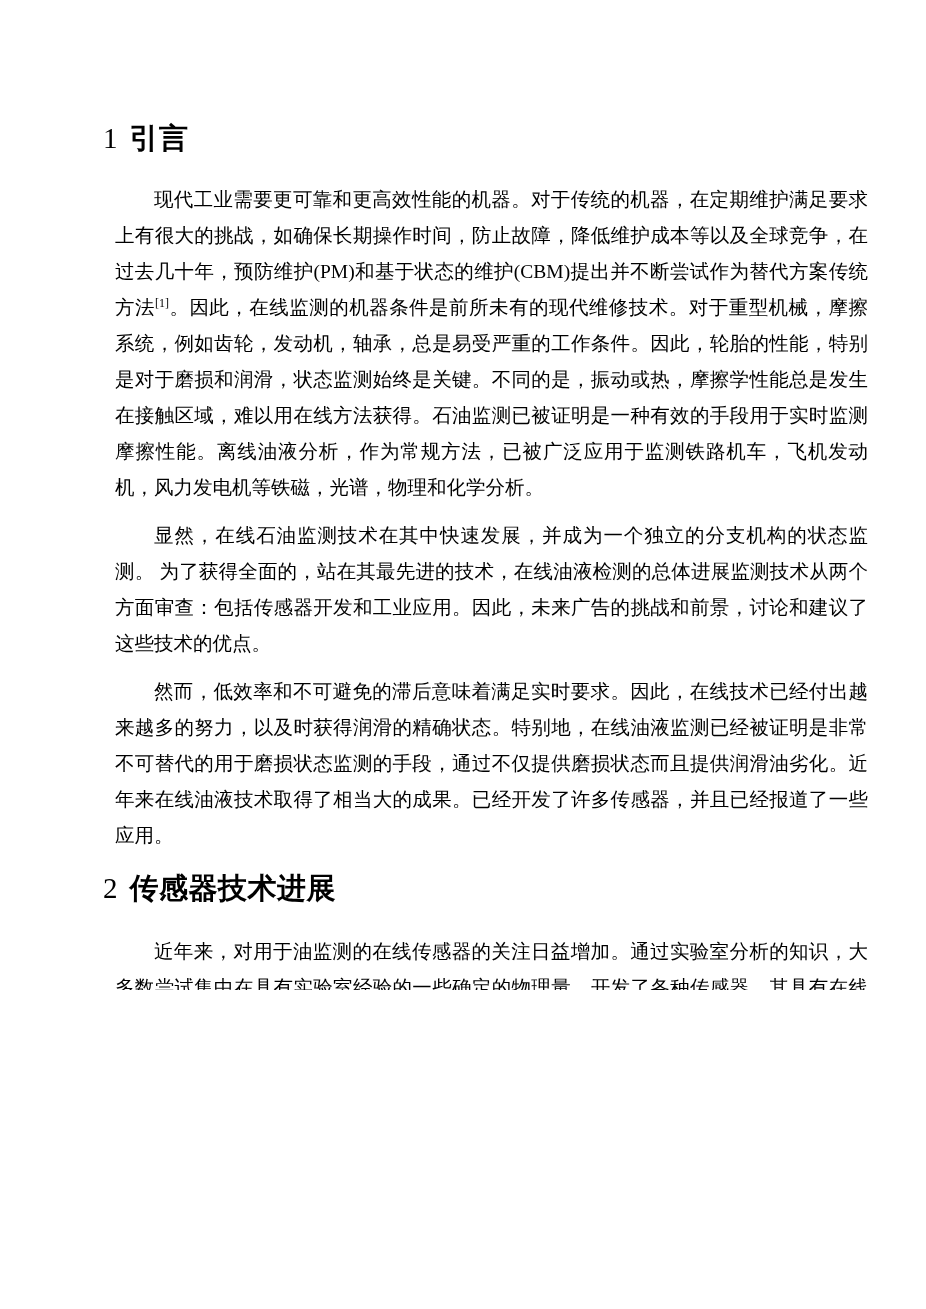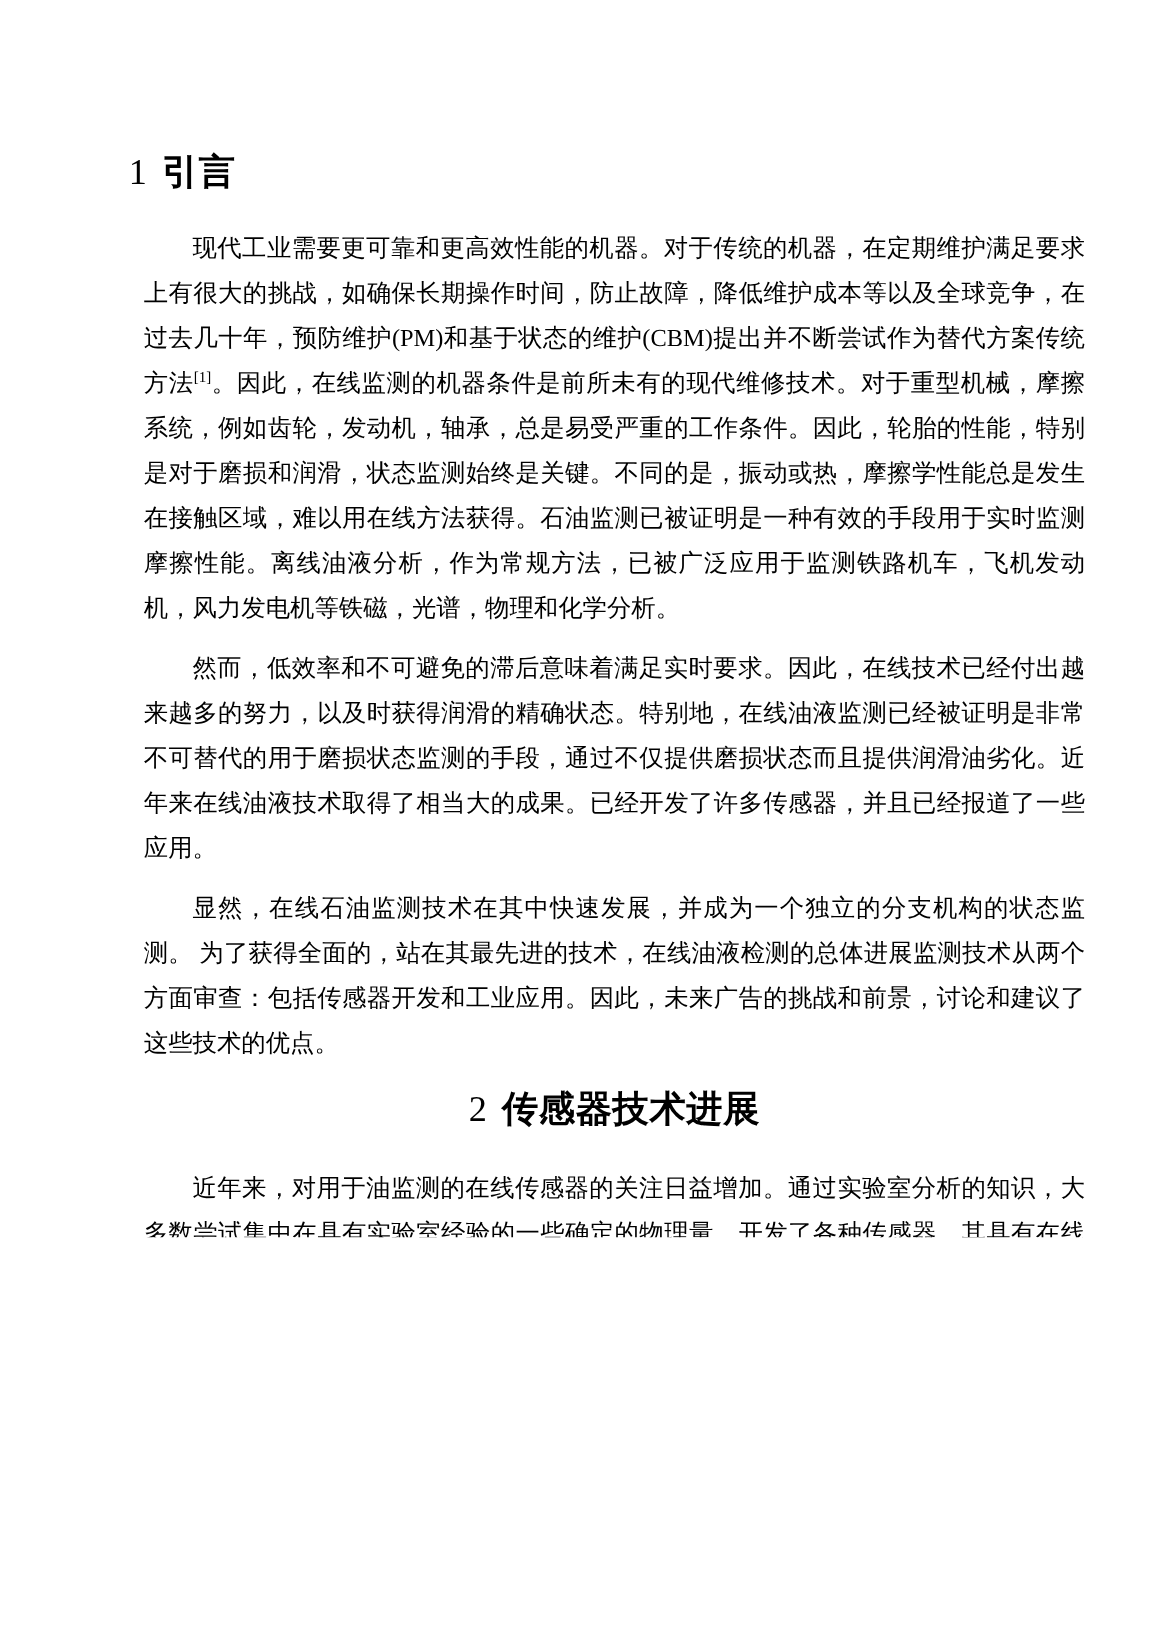--- a/index.html
+++ b/index.html
@@ -22,21 +22,20 @@
     font-size: 29px;
     line-height: 40px;
     font-weight: bold;
     color: #000000;
     font-family: "Liberation Sans", "DejaVu Sans", sans-serif;
     letter-spacing: 0.5px;
   }
   .section-heading.second {
     margin-top: 14px;
     margin-bottom: 26px;
-    text-align: center;
   }
   .heading-num {
     font-family: "Liberation Serif", "DejaVu Serif", serif;
     font-weight: normal;
     margin-right: 0.4em;
   }
   .para {
     margin: 12px;
     font-size: 19.5px;
     line-height: 36px;
@@ -56,23 +55,23 @@
 <body>
 
 <div class="page">
 
   <h1 class="section-heading">
     <span class="heading-num">1</span><span class="heading-text">引言</span>
   </h1>
 
   <p class="para"><span>现代工业需要更可靠和更高效性能的机器。对于传统的机器，在定期维护满足要求上有很大的挑战，如确保长期操作时间，防止故障，降低维护成本等以及全球竞争，在过去几十年，预防维护(PM)和基于状态的维护(CBM)提出并不断尝试作为替代方案传统方法</span><sup class="cite-sup">[1]</sup><span>。因此，在线监测的机器条件是前所未有的现代维修技术。对于重型机械，摩擦系统，例如齿轮，发动机，轴承，总是易受严重的工作条件。因此，轮胎的性能，特别是对于磨损和润滑，状态监测始终是关键。不同的是，振动或热，摩擦学性能总是发生在接触区域，难以用在线方法获得。石油监测已被证明是一种有效的手段用于实时监测摩擦性能。离线油液分析，作为常规方法，已被广泛应用于监测铁路机车，飞机发动机，风力发电机等铁磁，光谱，物理和化学分析。</span></p>
 
+  <p class="para">显然，在线石油监测技术在其中快速发展，并成为一个独立的分支机构的状态监测。 为了获得全面的，站在其最先进的技术，在线油液检测的总体进展监测技术从两个方面审查：包括传感器开发和工业应用。因此，未来广告的挑战和前景，讨论和建议了这些技术的优点。</p>
+
   <p class="para">然而，低效率和不可避免的滞后意味着满足实时要求。因此，在线技术已经付出越来越多的努力，以及时获得润滑的精确状态。特别地，在线油液监测已经被证明是非常不可替代的用于磨损状态监测的手段，通过不仅提供磨损状态而且提供润滑油劣化。近年来在线油液技术取得了相当大的成果。已经开发了许多传感器，并且已经报道了一些应用。</p>
-
-  <p class="para">显然，在线石油监测技术在其中快速发展，并成为一个独立的分支机构的状态监测。 为了获得全面的，站在其最先进的技术，在线油液检测的总体进展监测技术从两个方面审查：包括传感器开发和工业应用。因此，未来广告的挑战和前景，讨论和建议了这些技术的优点。</p>
 
   <h1 class="section-heading second">
     <span class="heading-num">2</span><span class="heading-text">传感器技术进展</span>
   </h1>
 
   <p class="para">近年来，对用于油监测的在线传感器的关注日益增加。通过实验室分析的知识，大多数尝试集中在具有实验室经验的一些确定的物理量。开发了各种传感器，其具有在线应用的在芯片上构建所谓的实验室的趋势。因此，参考我们的实验室经验，我们将传感器类别归纳为三个组：油质量，元素和磨损碎片传感器。在以下部分中，我们不打算包括用于所有种类的机器的所有现有的传感器，摩擦学性能总是发生在接触区域，但是重点在于常用传感器的典型原理，潜在应用和可能的限制。</p>
 
 </div>
 
 </body></html>

